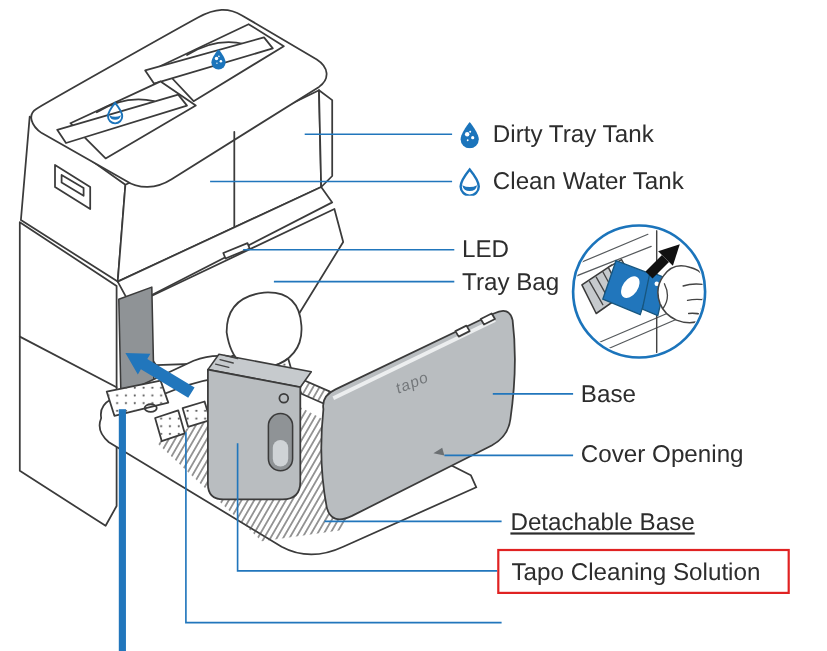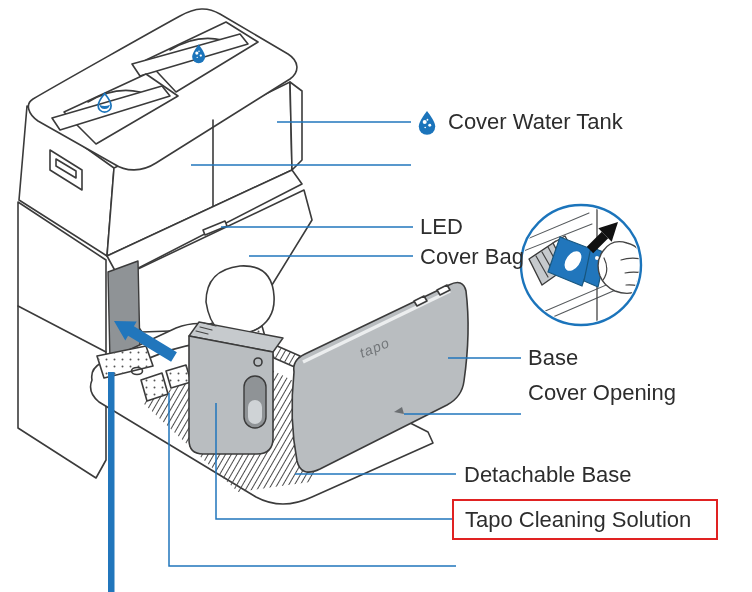--- a/index.html
+++ b/index.html
@@ -166,28 +166,35 @@
   </svg>
 
   <div class="label iconrow" style="left:416px;top:109px;">
     <svg width="22" height="26" viewBox="0 0 24 28">
       <path fill="#1b74bb" d="M12,2 C12,2 3,13 3,19 a9,9 0 0 0 18,0 C21,13 12,2 12,2 Z"></path>
       <circle cx="9.5" cy="14" r="2.2" fill="#fff"></circle>
         <circle cx="15" cy="17.5" r="1.6" fill="#fff"></circle>
       <circle cx="12.5" cy="11.5" r="1" fill="#fff"></circle>
         <circle cx="10" cy="20" r="0.9" fill="#fff"></circle>
     </svg>
-    <span>Cover Water Tank</span>
+    <span>Dirty Tray Tank</span>
   </div>
 
+  <div class="label iconrow" style="left:416px;top:152px;">
+    <svg width="22" height="26" viewBox="0 0 24 28">
+      <path d="M12,2 C12,2 3,13 3,19 a9,9 0 0 0 18,0 C21,13 12,2 12,2 Z" fill="none" stroke="#1b74bb" stroke-width="2.4"></path>
+      <path fill="#1b74bb" d="M4.6,17.6 A7.6,7.6 0 0 0 19.4,17.6 Q12,21.5 4.6,17.6 Z"></path>
+    </svg>
+    <span>Clean Water Tank</span>
+  </div>
 
   <div class="label" style="left:420px;top:214px;text-align:center;">LED</div>
-  <div class="label" style="left:420px;top:244px;">Cover Bag</div>
+  <div class="label" style="left:420px;top:244px;">Tray Bag</div>
   <div class="label" style="left:528px;top:345px;">Base</div>
-  <div class="label" style="left:528px;top:380px;text-align:right;">Cover Opening</div>
-  <div class="label" style="left:464px;top:462px;">Detachable Base</div>
+  <div class="label" style="left:528px;top:400px;text-align:right;">Cover Opening</div>
+  <div class="label" style="left:464px;top:462px;text-decoration:underline;">Detachable Base</div>
 
   <div class="red-box">
     <div class="label">Tapo Cleaning Solution</div>
   </div>
 
 
 </div>
 
 </body></html>

